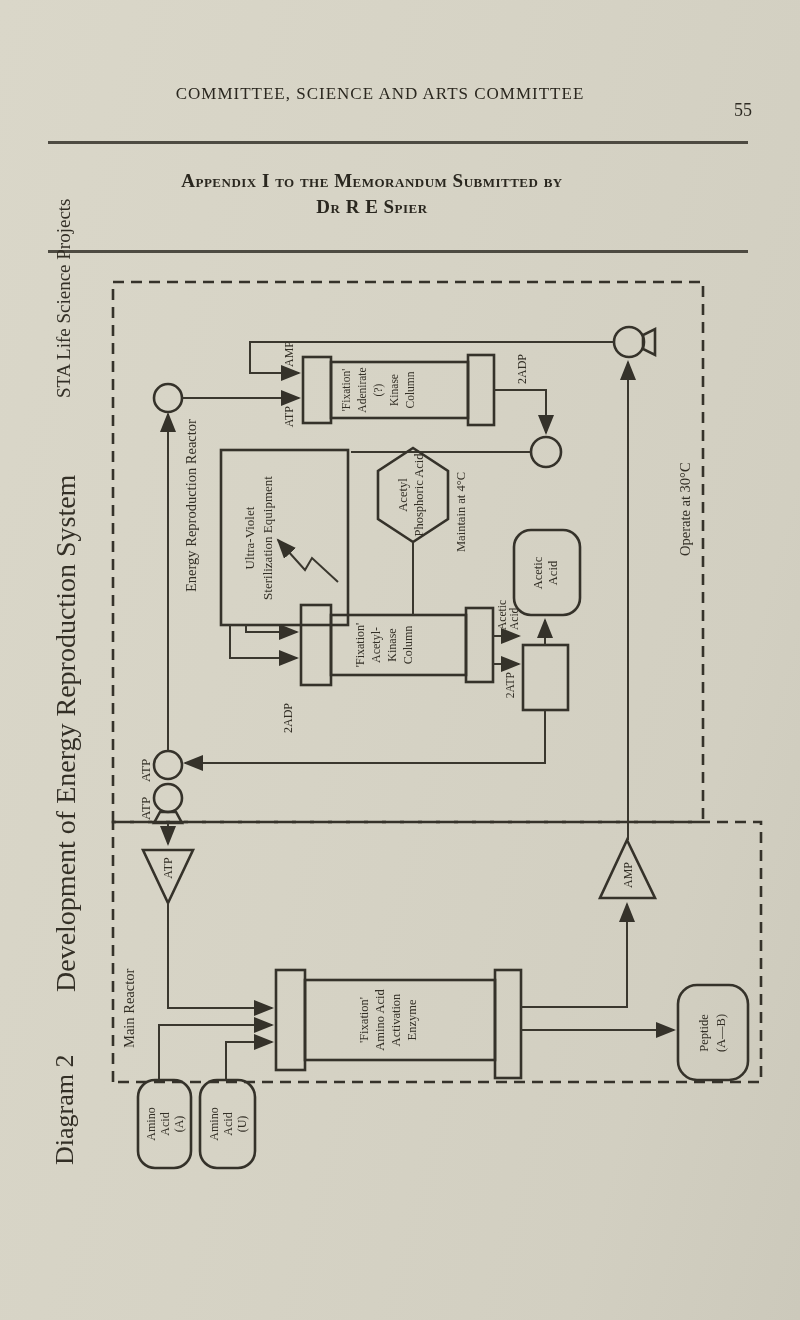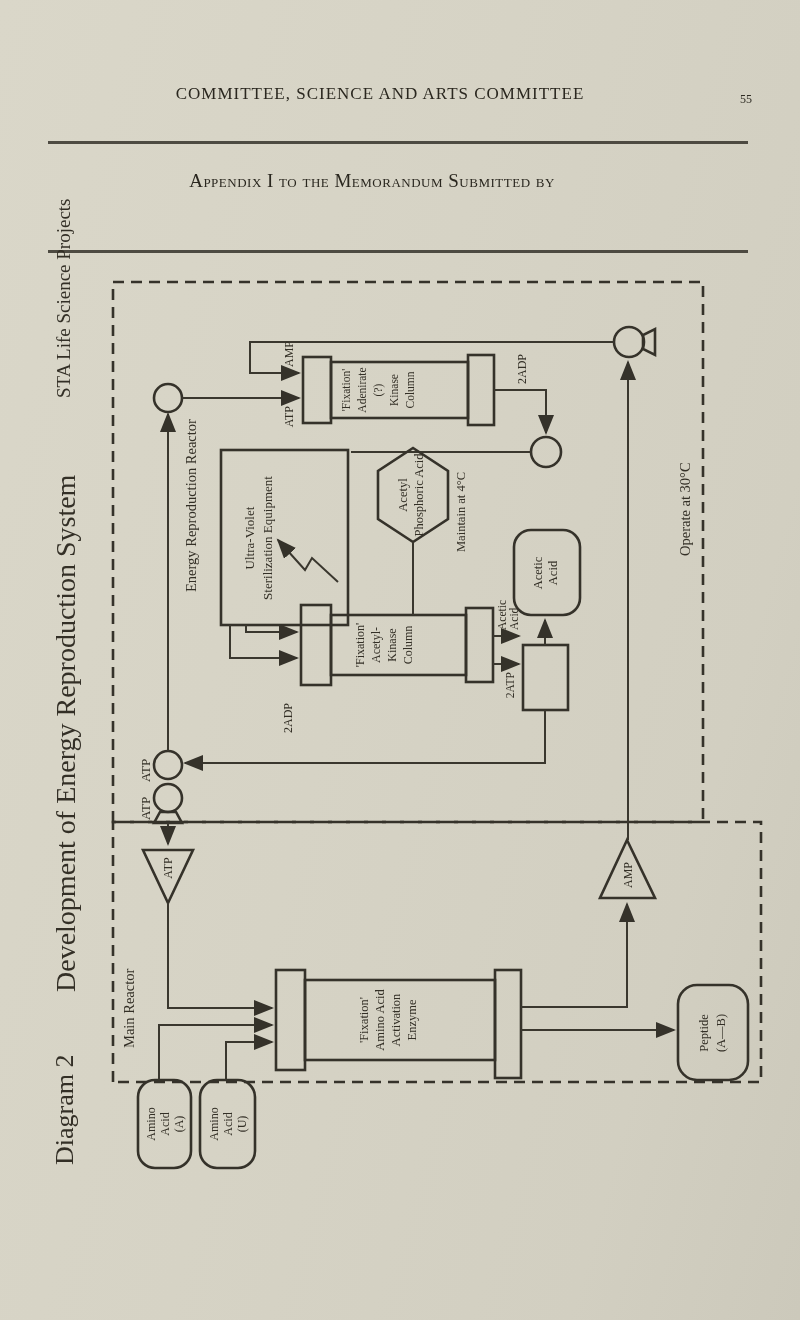--- a/index.html
+++ b/index.html
@@ -3,25 +3,25 @@
 <meta charset="utf-8">
 <style>
   html,body{margin:0;padding:0;}
   .page{
     position:relative; width:800px; height:1320px; overflow:hidden;
     background:linear-gradient(105deg,#dad7c9 0%,#d6d3c5 45%,#d2cfc1 80%,#ccc9bb 100%);
     font-family:"Liberation Serif", serif; color:#2e2b23;
   }
   .committee-row{position:absolute; top:84px; left:0; width:800px;}
   .committee-title{position:absolute; left:0; width:760px; text-align:center; font-size:17px; letter-spacing:1px; color:#2a271f;}
-  .page-num{position:absolute; right:48px; top:8px; font-size:12px;}
+  .page-num{position:absolute; right:48px; top:16px; font-size:18px;}
   .rule{position:absolute; left:48px; width:700px; height:3px; background:#35322a; opacity:.85;}
   .rule1{top:141px;} .rule2{top:250px;}
   .appendix{position:absolute; top:168px; left:0; width:744px; text-align:center;
-    font-variant:small-caps; font-size:19px; letter-spacing:.5px; color:#2a271f; line-height:1.35;}
+    font-variant:small-caps; font-size:19px; letter-spacing:.5px; color:#2a271f; line-height:1.35;font-weight:bold;}
   
   .diagram-wrap{position:absolute; left:28px; top:180px; width:740px; height:1040px;}
   .land{width:1040px; height:740px; transform:rotate(-90deg) translateX(-1040px); transform-origin:0 0;}
   svg text{font-family:"Liberation Serif", serif; fill:#332f26;}
   .ln{stroke:#3a372e; stroke-width:2; fill:none;}
   .shape{stroke:#35322a; stroke-width:2.6; fill:none;}
   .dashed{stroke:#35322a; stroke-width:2.6; fill:none; stroke-dasharray:11 7;}
   .t-big{font-size:28px;} .t-num{font-size:26px;} .t-org{font-size:19px;}
   .t-lab{font-size:14.5px;} .t-s{font-size:12px;} .t-xs{font-size:11.5px;} .t-m{font-size:12.5px;} .t-c{font-size:13px;}
 </style>
@@ -30,20 +30,21 @@
 
 <div class="page">
 
   <div class="committee-row">
     <div class="committee-title">COMMITTEE, SCIENCE AND ARTS COMMITTEE</div>
     <div class="page-num">55</div>
   </div>
   <div class="rule rule1"></div>
   <div class="appendix">
     <div>Appendix I to the Memorandum Submitted by</div>
+    <div>Dr R E Spier</div>
   </div>
   <div class="rule rule2"></div>
 
   <div class="diagram-wrap">
   <div class="land">
   <svg width="1040" height="740" viewBox="0 0 1040 740">
     <defs>
       <marker id="arr" markerWidth="11" markerHeight="9" refX="9" refY="4" orient="auto">
         <path d="M0,0 L10,4 L0,8 Z" fill="#35322a"></path>
       </marker>

